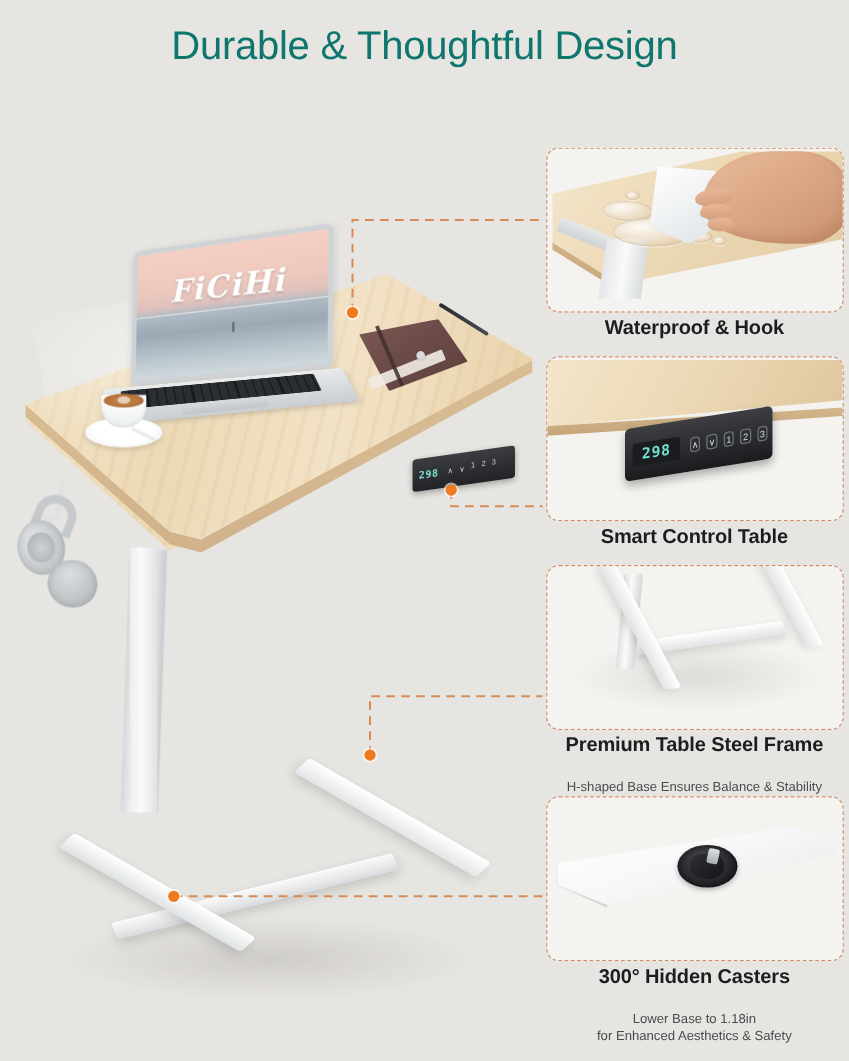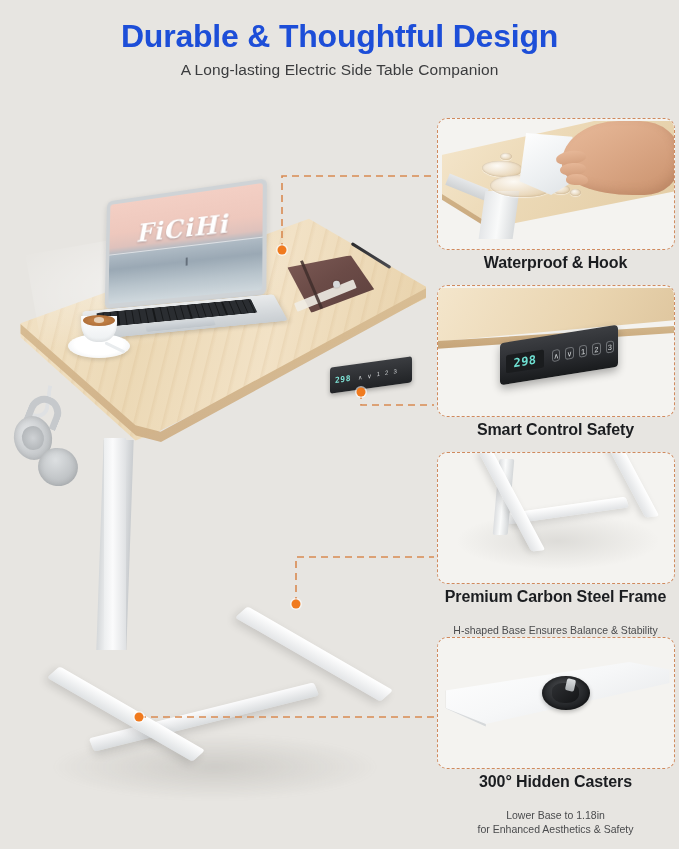--- a/index.html
+++ b/index.html
@@ -8,21 +8,21 @@
     width:679px; height:849px;
     background:#e7e5e1;
     font-family:"Liberation Sans", sans-serif;
     overflow:hidden;
   }
   #page{ position:relative; width:679px; height:849px; background:#e7e5e1; }
 
   
   .header{ position:absolute; left:0; top:18px; width:679px; text-align:center; }
   .h-title{
-    font-size:32px; font-weight:700; color:#1d4ed8;
+    font-size:32px; font-weight:400; color:#0f766e;
     letter-spacing:-0.2px; line-height:1.15;
   }
   .h-sub{
     margin-top:6px; font-size:15.5px; font-weight:400; color:#3b3c3e;
     letter-spacing:0.1px;
   }
 
   
   .scene{ position:absolute; left:0; top:118px; width:440px; height:731px; }
 
@@ -398,21 +398,20 @@
     transform:rotate(12deg);
   }
 </style>
 </head>
 <body>
 
 <div id="page">
 
   <div class="header">
     <div class="h-title">Durable &amp; Thoughtful Design</div>
-    <div class="h-sub">A Long-lasting Electric Side Table Companion</div>
   </div>
 
   <div class="scene">
 
     <div class="desk-top">
       <div class="desk-surface"></div>
       <div class="desk-grain"></div>
       <div class="desk-edge"></div>
       <div class="desk-hl"></div>
     </div>
@@ -527,32 +526,32 @@
           <div class="s-disp">298</div>
           <div class="s-keys">
             <span>∧</span>
             <span>∨</span>
             <span>1</span>
             <span>2</span>
             <span>3</span>
           </div>
         </div>
       </div>
-      <div class="p-cap">Smart Control Safety</div>
+      <div class="p-cap">Smart Control Table</div>
     </div>
 
     <div class="panel" style="height:185px;">
       <div class="p-card">
         <div class="f-shadow"></div>
         <div class="f-bar f-right"></div>
         <div class="f-bar f-mid"></div>
         <div class="f-col"></div>
         <div class="f-bar f-left"></div>
       </div>
-      <div class="p-cap">Premium Carbon Steel Frame</div>
+      <div class="p-cap">Premium Table Steel Frame</div>
       <div class="p-sub">H-shaped Base Ensures Balance &amp; Stability</div>
     </div>
 
     <div class="panel" style="height:190px;">
       <div class="p-card">
         <div class="c-side"></div>
         <div class="c-bar"></div>
         <div class="c-caster"></div>
       </div>
       <div class="p-cap">300° Hidden Casters</div>

